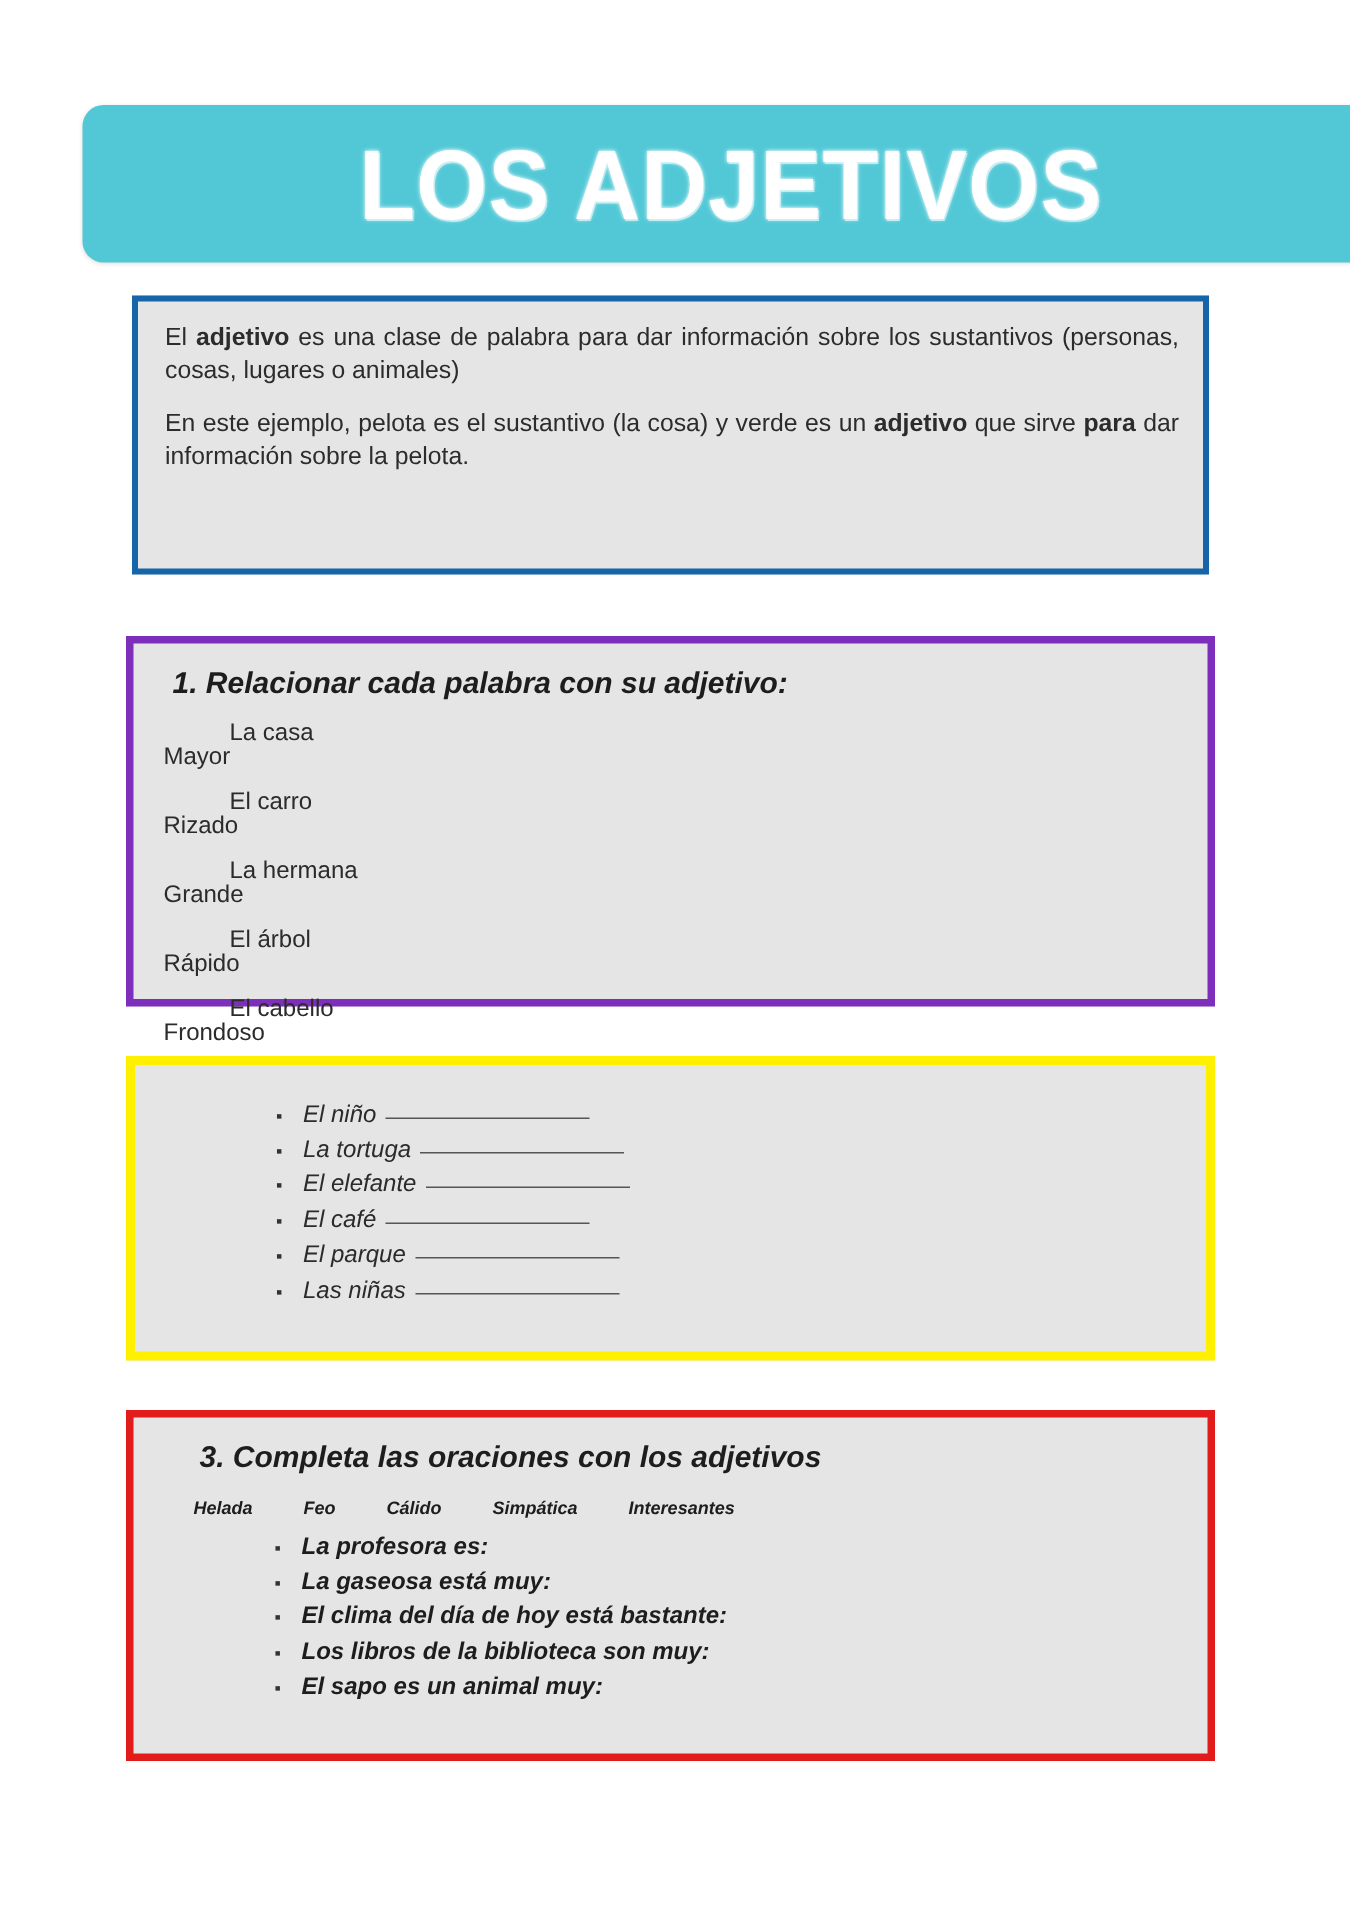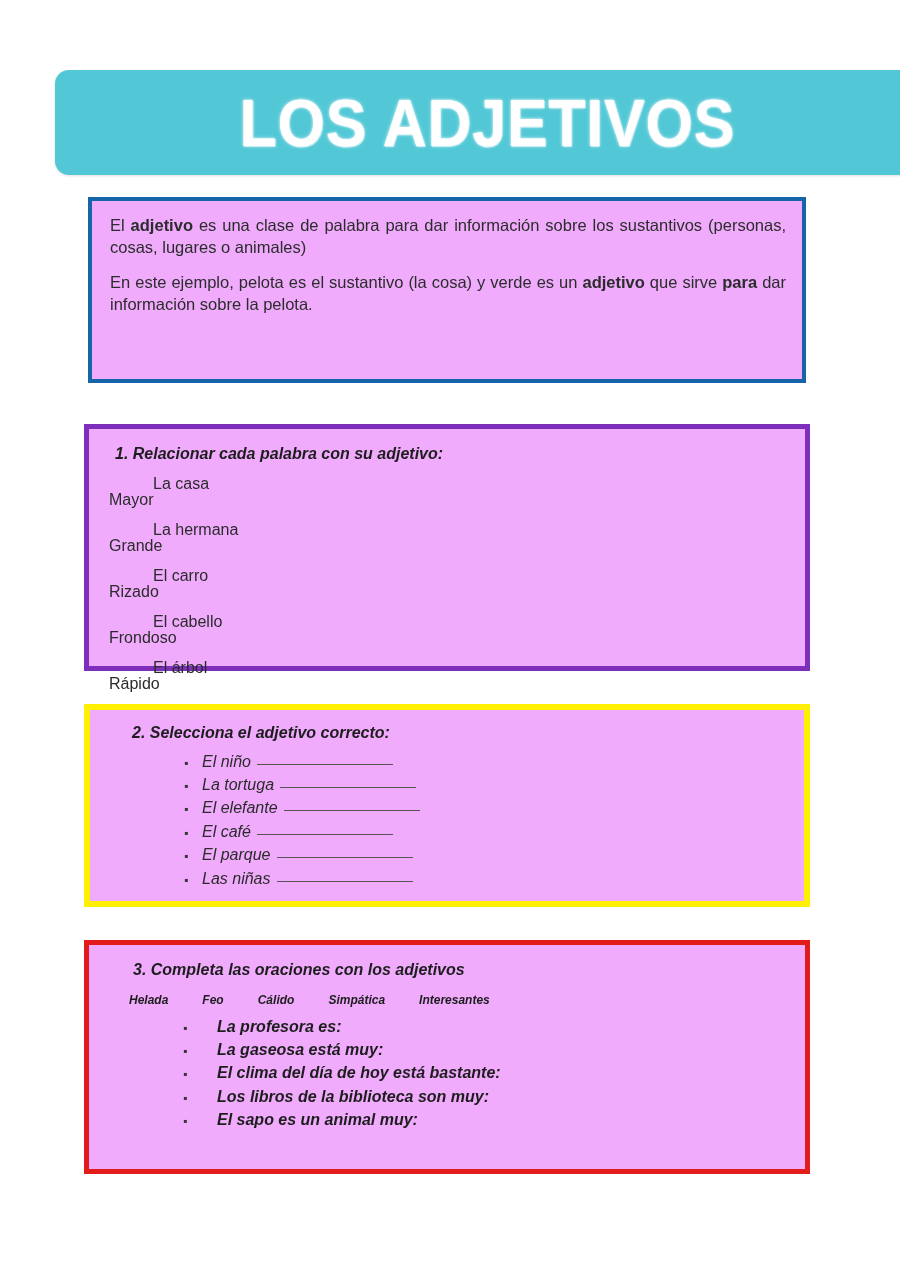--- a/index.html
+++ b/index.html
@@ -40,21 +40,21 @@
     text-shadow:
       0 0 2px #dff5f8,
       0 0 4px #cfeff4,
       1px 1px 0 rgba(255,255,255,0.6);
     white-space: nowrap;
   }
 
   
   .box {
     position: absolute;
-    background: #f0abfc;
+    background: #e5e5e5;
     box-sizing: border-box;
   }
   .box-blue {
     left: 88px;
     top: 197px;
     width: 718px;
     height: 186px;
     border: 4px solid #1565a8;
     padding: 14px 16px 10px 18px;
   }
@@ -89,21 +89,21 @@
     font-size: 16.5px;
     line-height: 1.33;
     text-align: justify;
     color: #2c2c2c;
   }
   .def-p:last-child { margin-bottom: 0; }
   .def-p b { font-weight: bold; }
 
   
   .ex-heading {
-    font-size: 16px;
+    font-size: 20px;
     font-weight: bold;
     font-style: italic;
     color: #1d1d1d;
     margin: 0 0 4px 0;
   }
   .ex1-heading { margin-left: 26px; text-indent: -20px; }
   .ex2-heading { margin-left: 22px; }
   .ex3-heading { margin-left: 24px; }
 
   
@@ -153,21 +153,20 @@
     display: inline-block;
     width: 136px;
     border-bottom: 1.6px solid #555555;
     margin-left: 6px;
     vertical-align: 2px;
   }
   .item-text-bolditalic {
     font-style: italic;
     font-weight: bold;
     color: #1d1d1d;
-    margin-left: 16px;
   }
 
   
   .word-bank {
     margin: 14px 0 6px 20px;
     font-size: 12px;
     font-weight: bold;
     font-style: italic;
     color: #1d1d1d;
     display: flex;
@@ -189,40 +188,39 @@
 </div>
 
 <div class="box box-purple">
   <div class="ex-heading ex1-heading">1.  Relacionar cada palabra con su adjetivo:</div>
   <ul class="match-list" id="ex1-list">
       <li class="match-row">
         <span class="match-left">La casa</span>
         <span class="match-right">Mayor</span>
       </li>
       <li class="match-row">
+        <span class="match-left">El carro</span>
+        <span class="match-right">Rizado</span>
+      </li>
+      <li class="match-row">
         <span class="match-left">La hermana</span>
         <span class="match-right">Grande</span>
       </li>
       <li class="match-row">
-        <span class="match-left">El carro</span>
-        <span class="match-right">Rizado</span>
+        <span class="match-left">El árbol</span>
+        <span class="match-right">Rápido</span>
       </li>
       <li class="match-row">
         <span class="match-left">El cabello</span>
         <span class="match-right">Frondoso</span>
       </li>
-      <li class="match-row">
-        <span class="match-left">El árbol</span>
-        <span class="match-right">Rápido</span>
-      </li>
     </ul>
 </div>
 
 <div class="box box-yellow">
-  <div class="ex-heading ex2-heading">2. Selecciona el adjetivo correcto:</div>
   <ul class="bullet-list" id="ex2-list">
       <li class="bullet-item">
         <span class="bullet-mark">▪</span>
         <span><span class="item-text-italic">El niño</span><span class="blank-line"></span></span>
       </li>
       <li class="bullet-item">
         <span class="bullet-mark">▪</span>
         <span><span class="item-text-italic">La tortuga</span><span class="blank-line"></span></span>
       </li>
       <li class="bullet-item">

